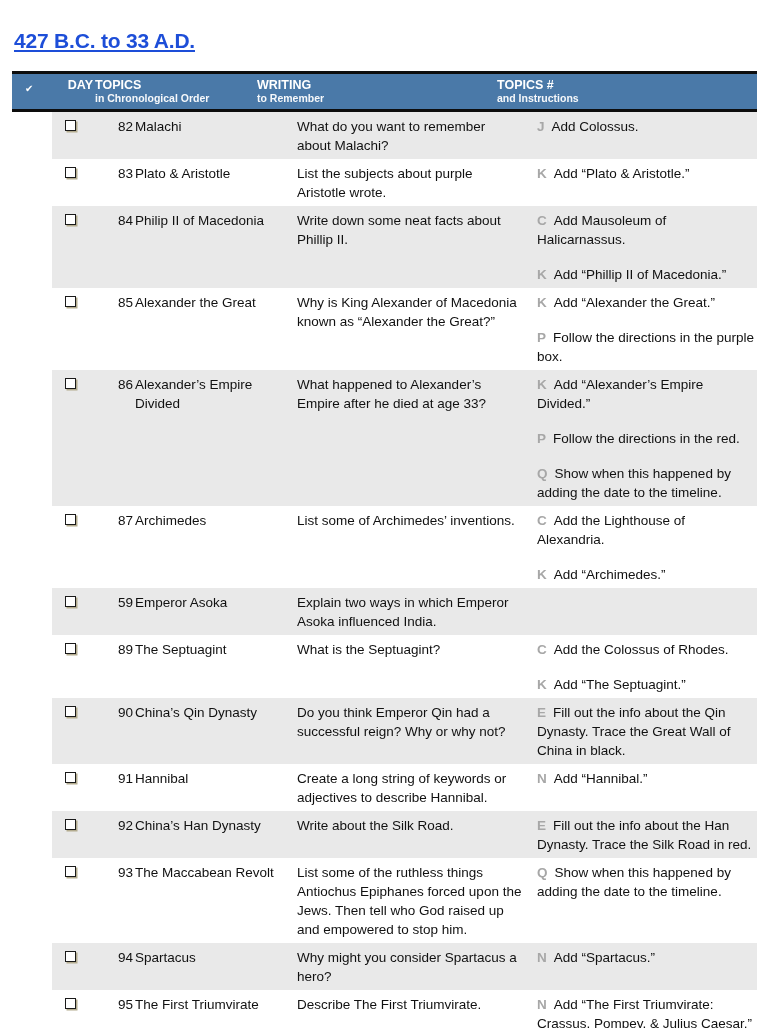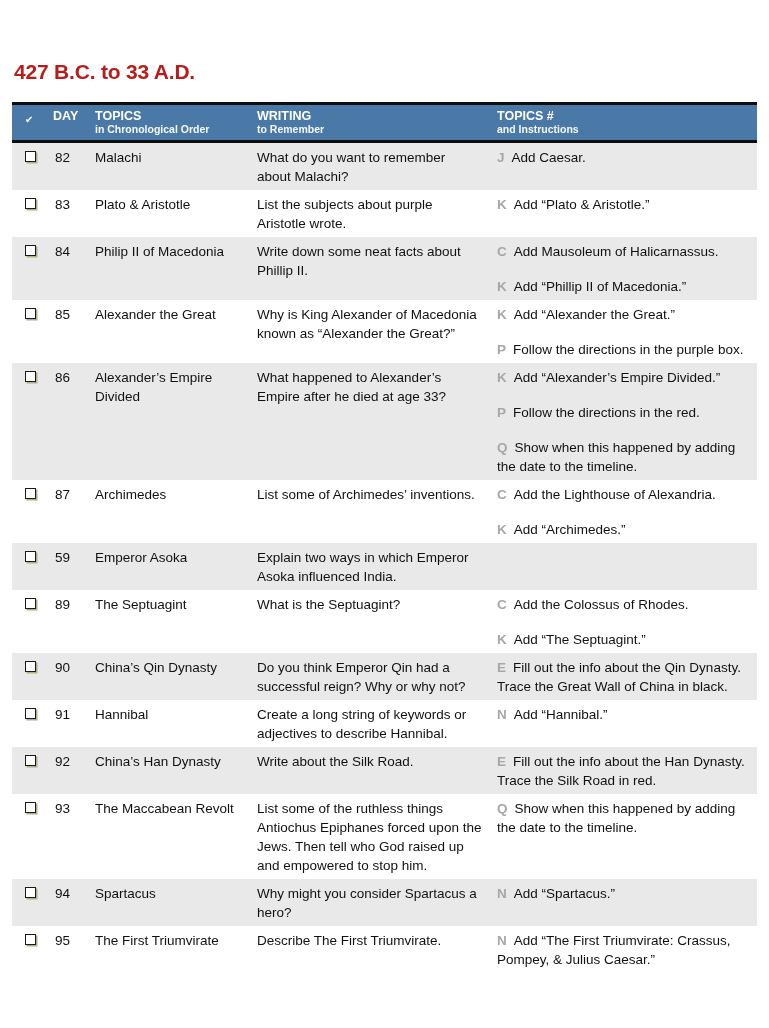--- a/index.html
+++ b/index.html
@@ -4,53 +4,54 @@
 <style>
   html,body{margin:0;padding:0;background:#fff;}
   body{
     width:769px;height:1028px;overflow:hidden;
     font-family:"Liberation Sans","DejaVu Sans",sans-serif;
     color:#111;
     -webkit-font-smoothing:antialiased;
   }
   .page{position:relative;width:769px;height:1028px;background:#fff;}
   .title{
-    margin:59px 14px 17px 14px;
+    margin:28px 14px 17px 14px;
     font-size:21px;line-height:26px;font-weight:700;
-    color:#b91c1c;letter-spacing:-0.2px;
+    color:#1d4ed8;letter-spacing:-0.2px;text-decoration:underline;
   }
   .table{margin:0 12px;width:745px;}
   
   .grid{
     display:grid;
     grid-template-columns:38px 43px 162px 233px 1fr;
     align-items:start;
   }
   
   .thead{
     background:#4a79a8;
     border-top:3px solid #0d0d0d;
     border-bottom:3px solid #0d0d0d;
     color:#fff;
     padding:4px 0 4px 0;
   }
   .hmain{font-size:12.5px;font-weight:700;line-height:14px;}
   .hsub{font-size:10.5px;font-weight:600;line-height:13px;color:rgba(255,255,255,.95);}
   .hcheck{font-size:10px;line-height:14px;display:inline-block;}
   .c-check{padding-left:13px;}
-  .c-day{padding-left:5px;}
+  .c-day{padding-left:5px;text-align:right;}
   .c-topic{padding-left:2px;padding-right:10px;}
   .c-writing{padding-left:2px;padding-right:6px;}
   .c-chart{padding-left:9px;padding-right:2px;}
   .thead .c-day{padding-left:3px;}
   
   .row{
     padding:5px 0 4px 0;
     font-size:13.5px;line-height:19px;
     background:#fff;
+    margin-left:40px;
   }
   .row.shade{background:#e9e9e9;}
   .checkbox{
     display:inline-block;width:9px;height:9px;
     border:1.5px solid #1a1a1a;background:#fff;
     box-shadow:1.5px 1.5px 0 #b3ab8e;
     margin-top:3px;margin-left:0;
   }
   .chart-item{margin:0 0 16px 0;}
   .chart-item:last-child{margin-bottom:0;}
@@ -91,21 +92,21 @@
 
     <div id="rows">
         <div class="row grid shade">
     <div class="c-check">
       <span class="checkbox"></span>
     </div>
     <div class="c-day">82</div>
     <div class="c-topic">Malachi</div>
     <div class="c-writing">What do you want to remember about Malachi?</div>
     <div class="c-chart">
-            <p class="chart-item"><span class="chart-letter">J</span><span>Add Caesar.</span></p>
+            <p class="chart-item"><span class="chart-letter">J</span><span>Add Colossus.</span></p>
           </div>
   </div>
         <div class="row grid">
     <div class="c-check">
       <span class="checkbox"></span>
     </div>
     <div class="c-day">83</div>
     <div class="c-topic">Plato &amp; Aristotle</div>
     <div class="c-writing">List the subjects about purple Aristotle wrote.</div>
     <div class="c-chart">

